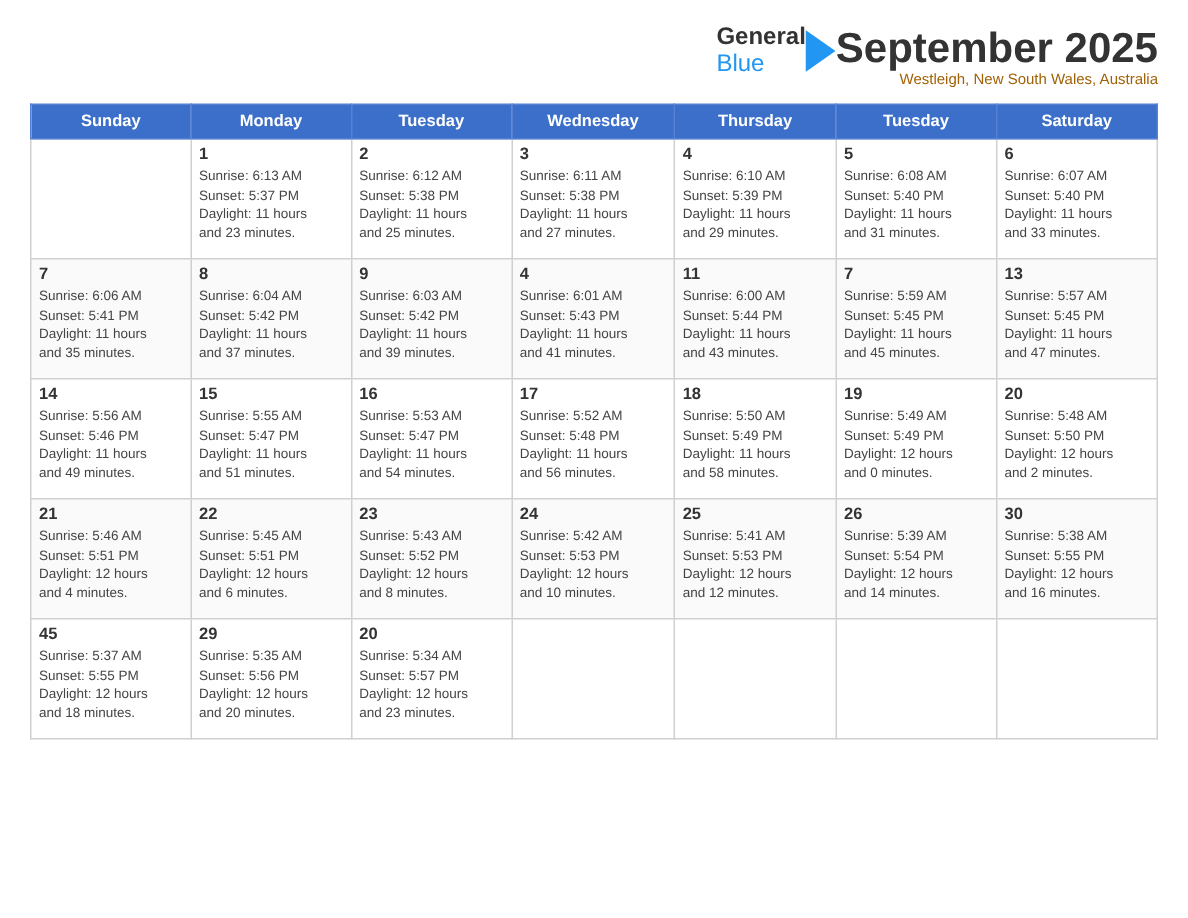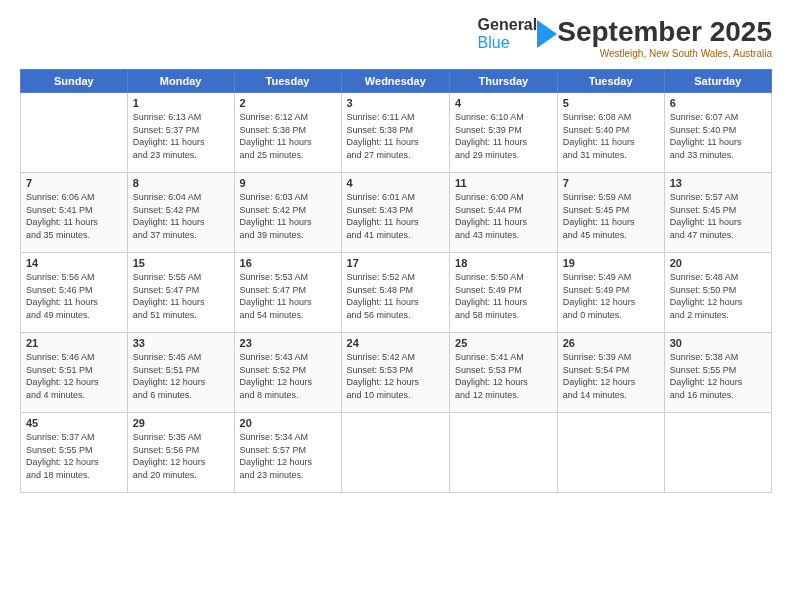--- a/index.html
+++ b/index.html
@@ -200,21 +200,21 @@
             <span class="day-number">20</span>
             <div class="day-info">Sunrise: 5:48 AM<br>Sunset: 5:50 PM<br>Daylight: 12 hours<br>and 2 minutes.</div>
           </td>
         </tr>
         <tr>
           <td>
             <span class="day-number">21</span>
             <div class="day-info">Sunrise: 5:46 AM<br>Sunset: 5:51 PM<br>Daylight: 12 hours<br>and 4 minutes.</div>
           </td>
           <td>
-            <span class="day-number">33</span>
+            <span class="day-number">22</span>
             <div class="day-info">Sunrise: 5:45 AM<br>Sunset: 5:51 PM<br>Daylight: 12 hours<br>and 6 minutes.</div>
           </td>
           <td>
             <span class="day-number">23</span>
             <div class="day-info">Sunrise: 5:43 AM<br>Sunset: 5:52 PM<br>Daylight: 12 hours<br>and 8 minutes.</div>
           </td>
           <td>
             <span class="day-number">24</span>
             <div class="day-info">Sunrise: 5:42 AM<br>Sunset: 5:53 PM<br>Daylight: 12 hours<br>and 10 minutes.</div>
           </td>

